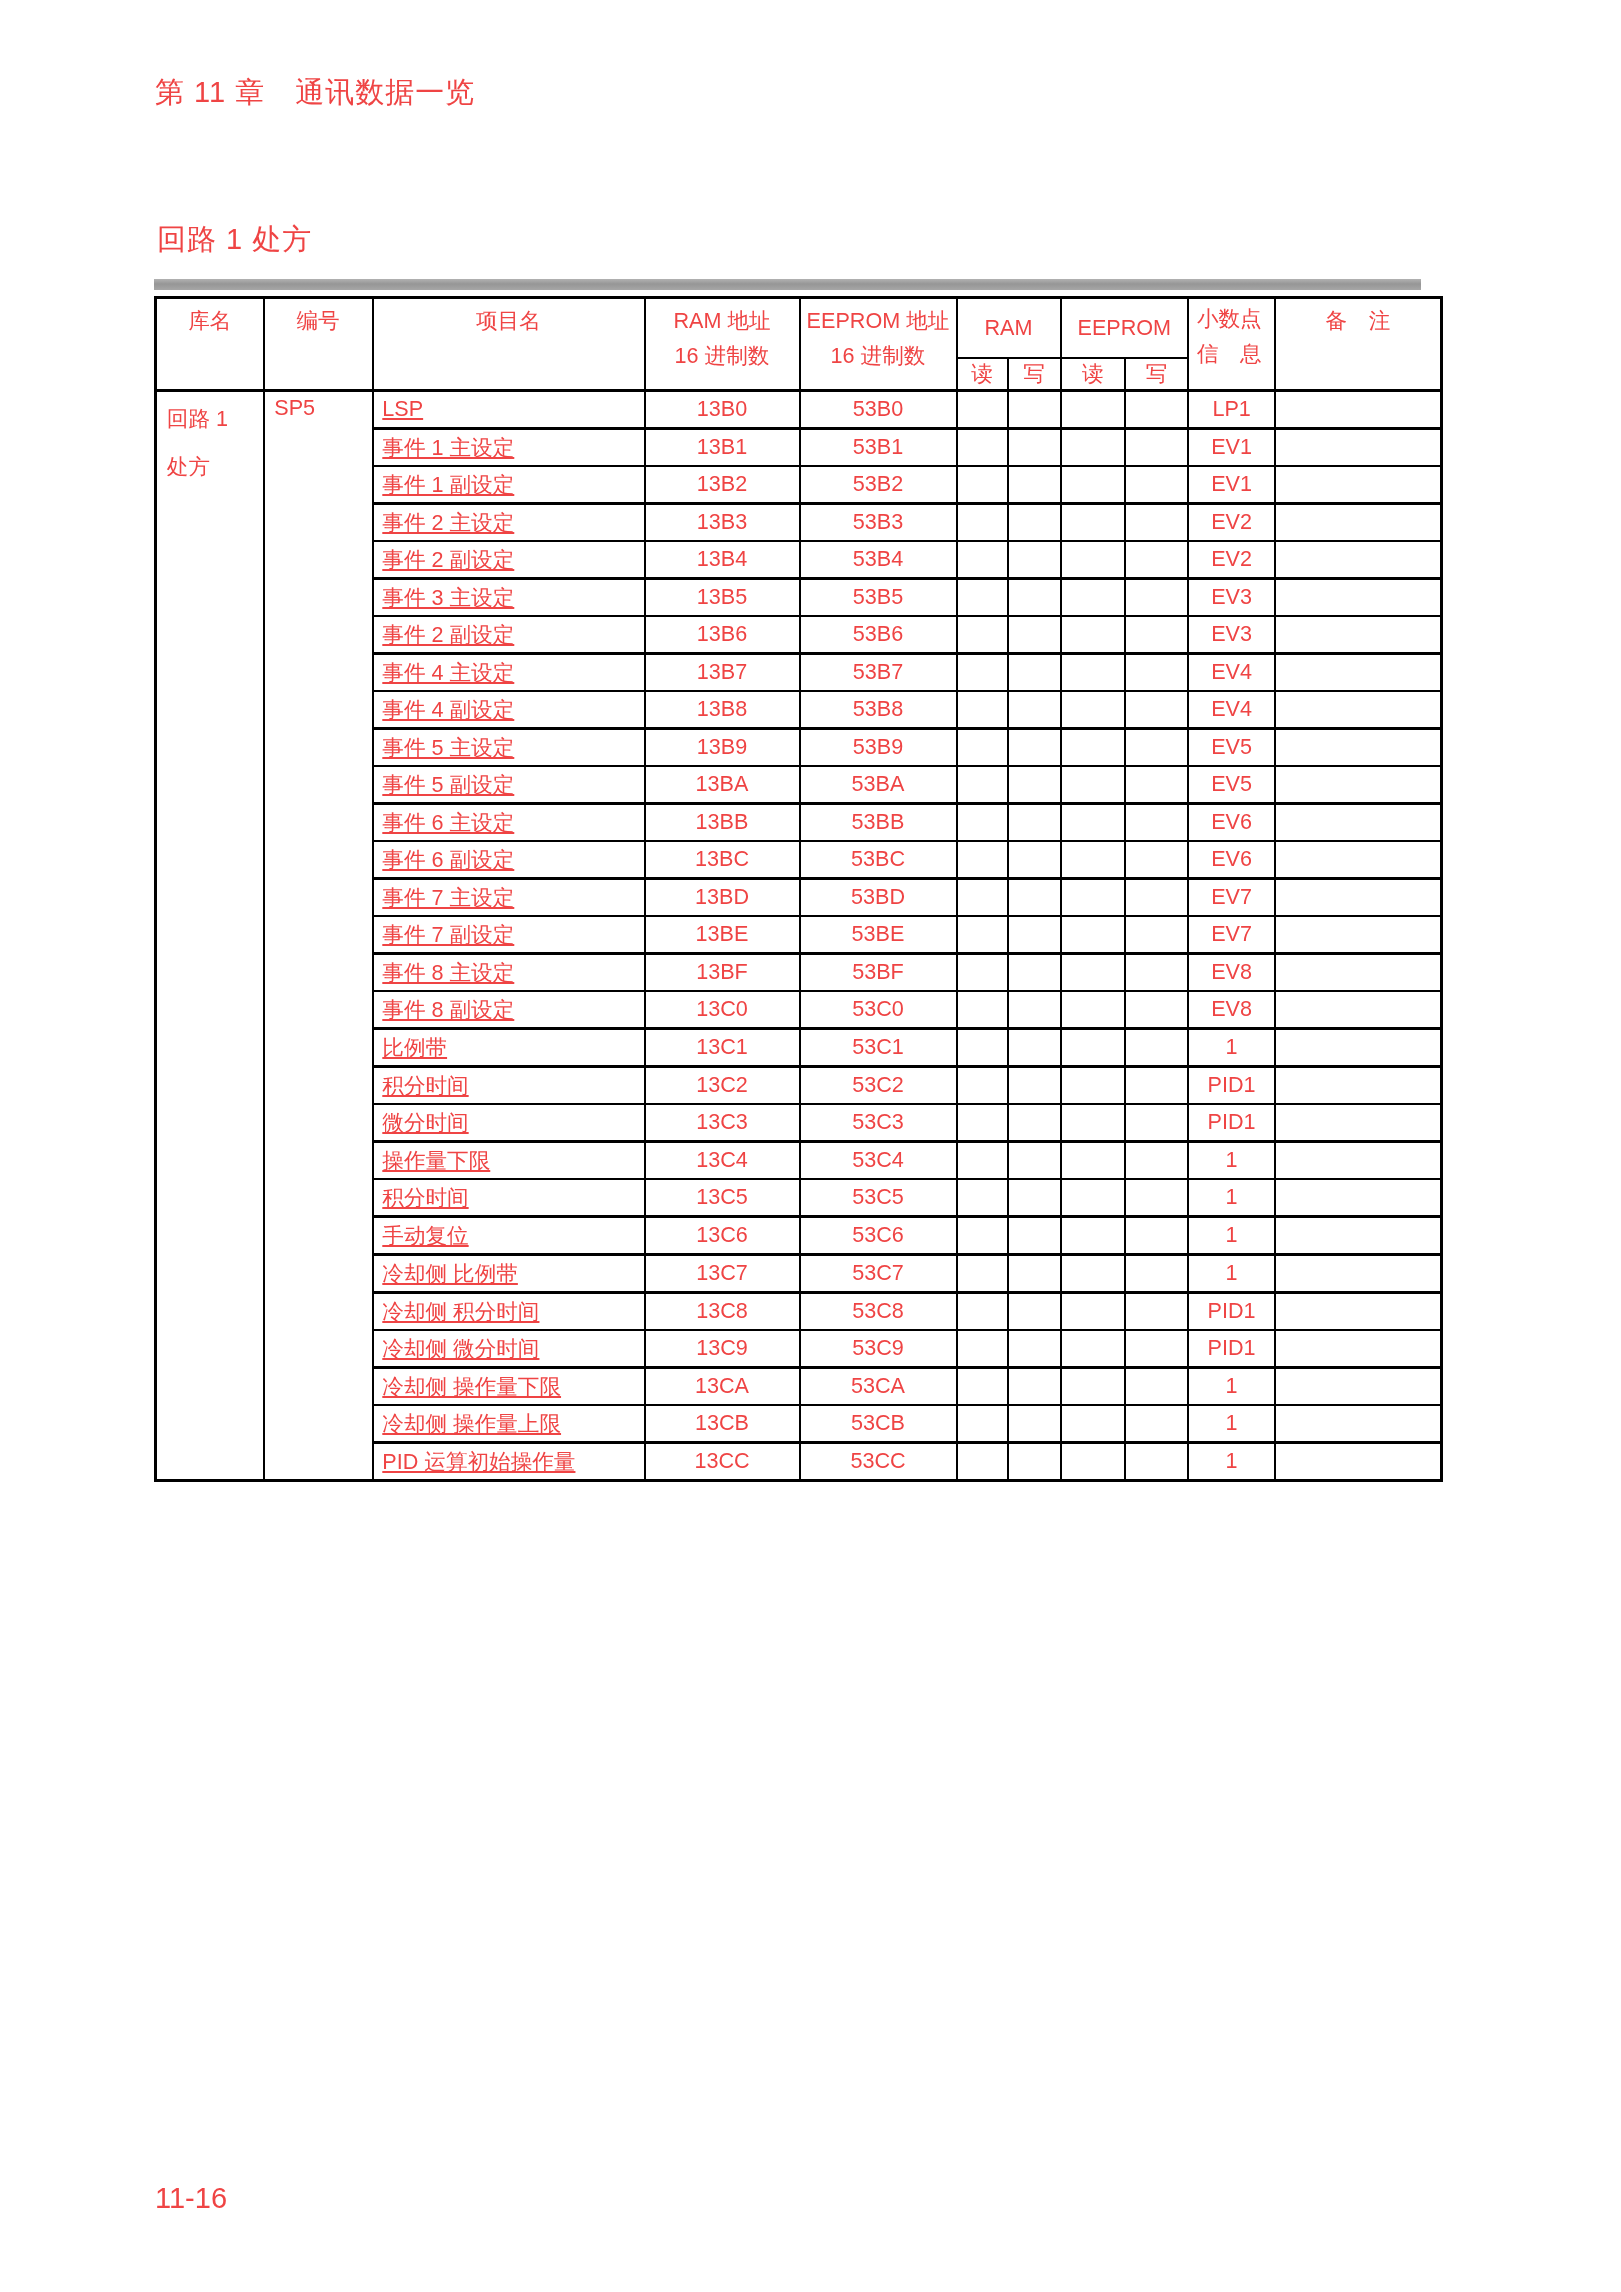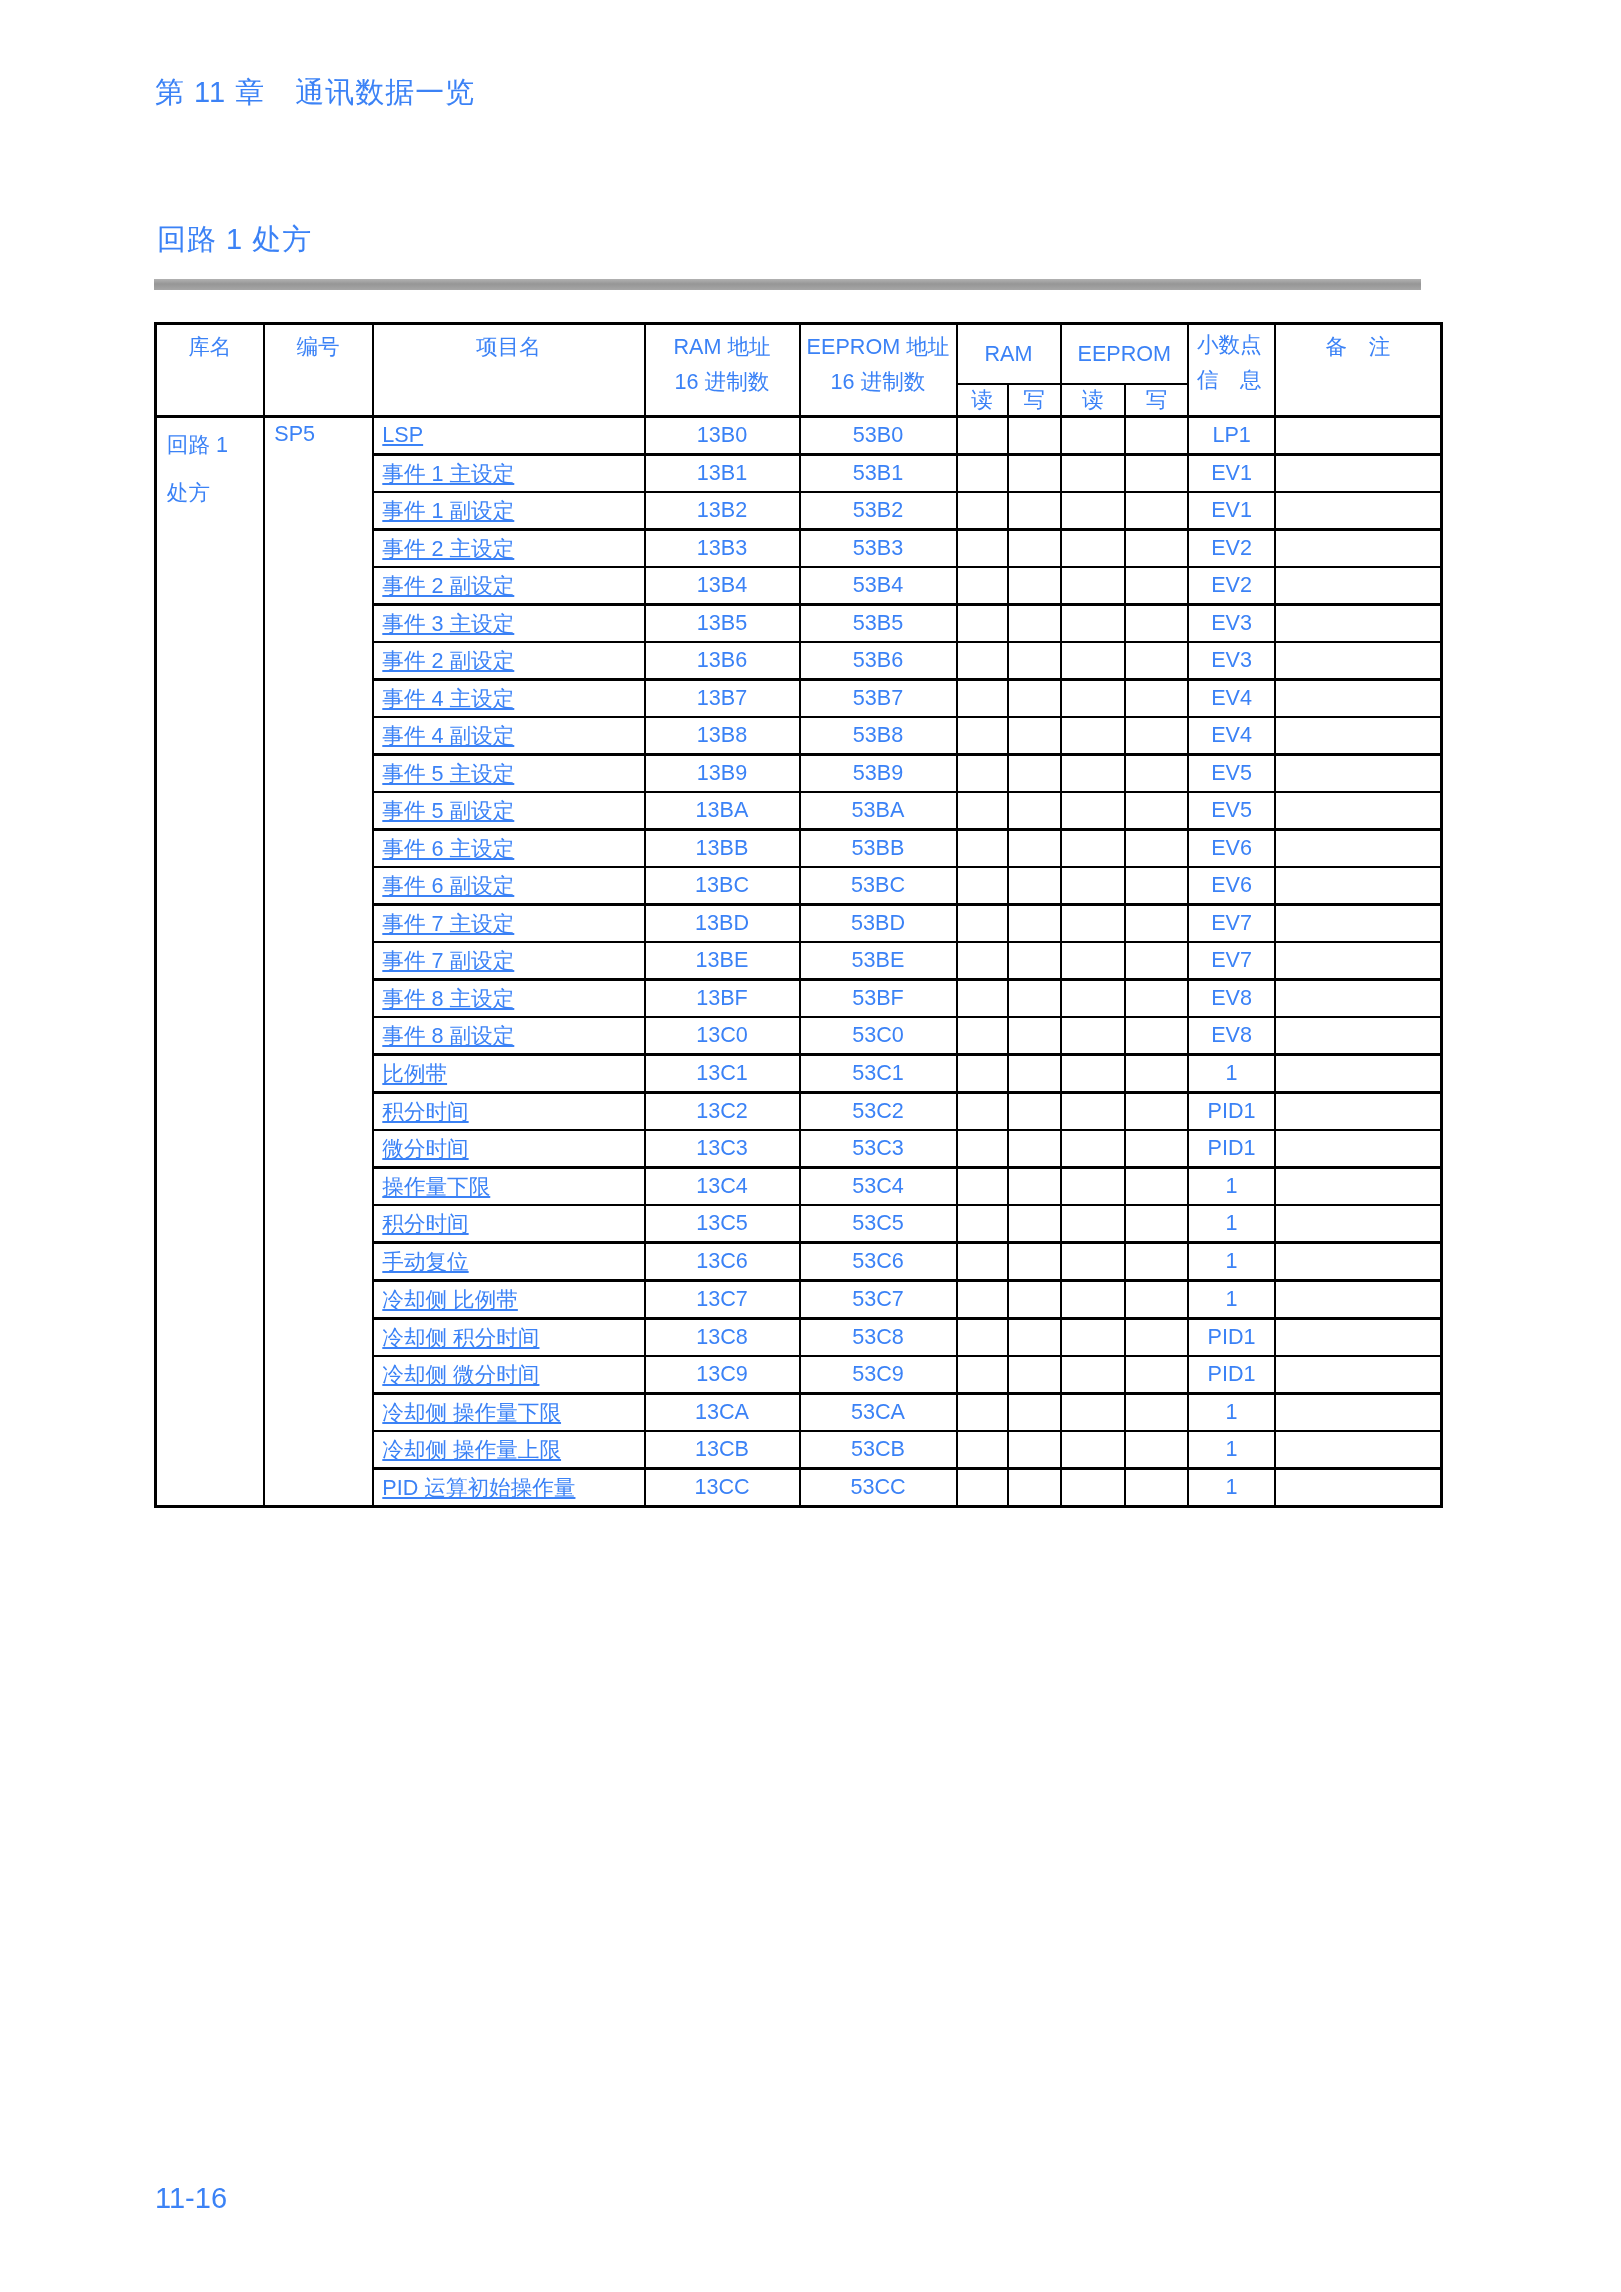--- a/index.html
+++ b/index.html
@@ -1,25 +1,25 @@
 <!DOCTYPE html>
 <html><head>
 <meta charset="utf-8">
 <style>
   html,body{margin:0;padding:0;background:#fff;}
   .page{
     position:relative;width:1621px;height:2293px;background:#ffffff;
-    font-family:"Liberation Sans","DejaVu Sans",sans-serif;color:#3b82f6;
+    font-family:"Liberation Sans","DejaVu Sans",sans-serif;color:#ef4444;
     overflow:hidden;
   }
   .chapter{position:absolute;left:155px;top:73px;font-size:29px;letter-spacing:1px;}
   .section{position:absolute;left:157px;top:220px;font-size:29px;letter-spacing:1px;}
   .bar{position:absolute;left:154px;top:279px;width:1267px;height:10.8px;
        background:linear-gradient(180deg,#b2b2b2 0%,#969696 45%,#a6a6a6 100%);}
-  .tblwrap{position:absolute;left:154px;top:322px;}
+  .tblwrap{position:absolute;left:154px;top:296px;}
   table{border-collapse:collapse;table-layout:fixed;border:3.9px solid #000;}
   th,td{border:2px solid #000;font-weight:normal;font-size:21.6px;overflow:hidden;white-space:nowrap;}
   thead tr.h1{height:36px;}
   thead tr.h2{height:32px;}
   thead th{text-align:center;vertical-align:top;padding:6.9px 2px 0 2px;}
   thead tr.h1 th.grp{vertical-align:middle;padding:16px;}
   thead tr.h2 th{vertical-align:middle;padding:0;}
   thead th.two{padding-top:3.9px;line-height:35px;}
   thead th.dechdr{text-align:left;padding-left:7.8px;padding-top:2px;line-height:35px;}
   tbody td{height:33px;vertical-align:middle;}

